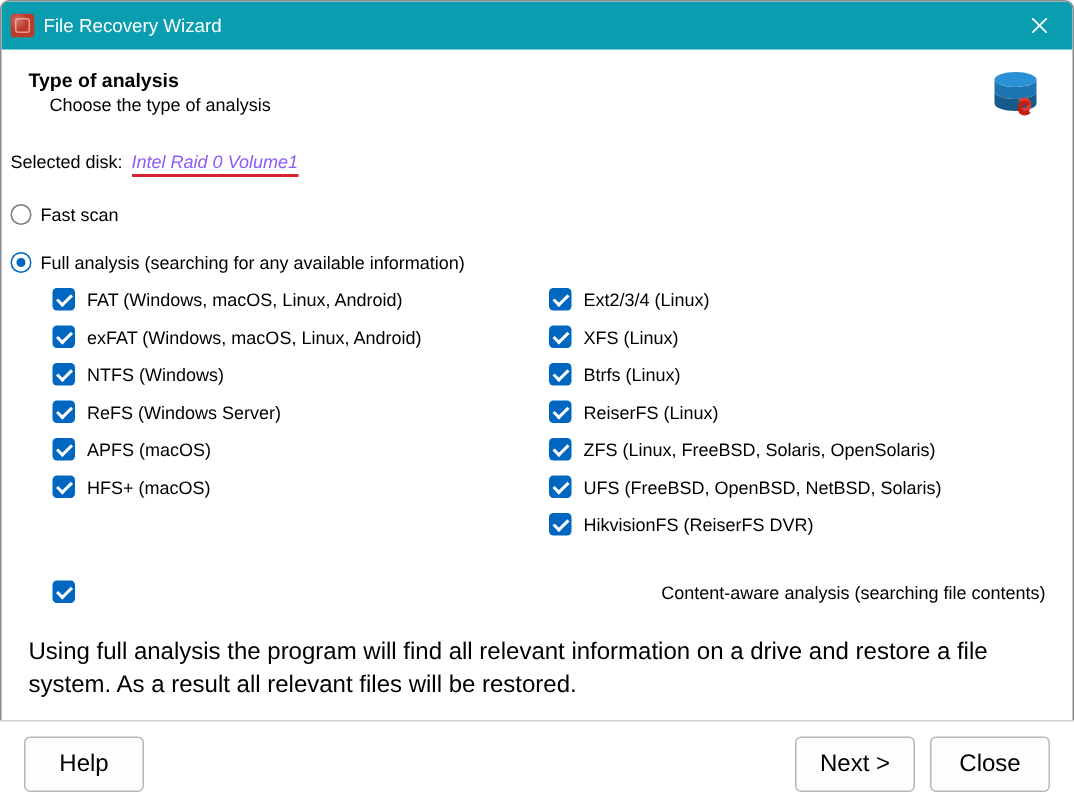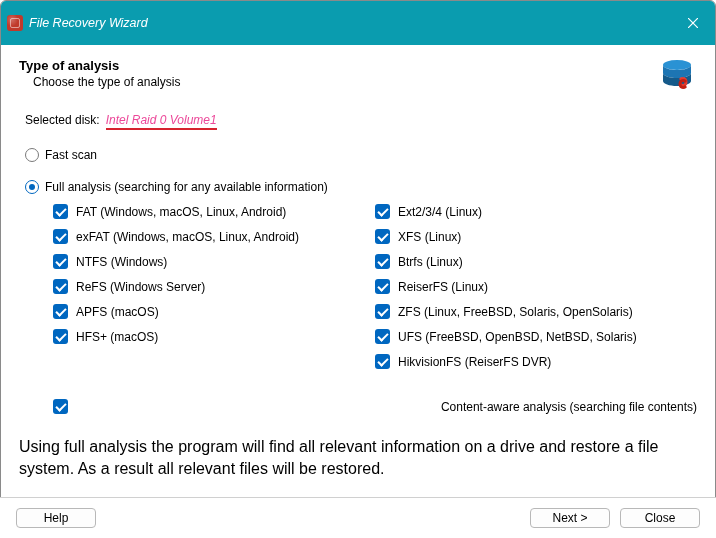--- a/index.html
+++ b/index.html
@@ -9,28 +9,27 @@
     font-size: 12px;
     color: #000;
     background: #fff;
     width: 716px;
     height: 538px;
     overflow: hidden;
     border: 1px solid #8a8a8a;
     border-radius: 6px;
   }
   .titlebar {
-    height: 44px;
+    height: 32px;
     background: #0a9caf;
     display: flex;
     align-items: center;
     padding: 0 0 0 6px;
     color: #fff;
     justify-content: space-between;
-    font-style: italic;
   }
   .titlebar-left { display: flex; align-items: center; gap: 6px; }
   .app-icon {
     width: 16px; height: 16px;
     background: radial-gradient(circle at 30% 30%, #fff4 0%, #fff0 40%), #c0392b;
     border-radius: 3px;
     position: relative;
   }
   .app-icon::after {
     content: ""; position: absolute; inset: 3px;
@@ -46,26 +45,26 @@
   .header-strip {
     display: flex; justify-content: space-between; align-items: center;
     padding: 8px 18px 4px 18px;
   }
   .header-text h1 { font-size: 13px; font-weight: 700; margin: 0 0 2px 0; }
   .header-text .sub { font-size: 12px; margin-left: 14px; }
 
   .wizard-icon { width: 40px; height: 40px; position: relative; }
 
   .content {
-    padding: 10px 18px 0 24px;
+    padding: 10px 18px 0 6px;
   }
 
   .selected-row { display: flex; align-items: baseline; gap: 6px; margin-bottom: 18px; margin-top: 6px; }
   .disk-name {
-    color: #ec4899;
+    color: #8b5cf6;
     border-bottom: 2px solid #d6232f;
     padding-bottom: 1px;
     font-style: italic;
   }
 
   .radio-row, .check-row {
     display: flex; align-items: center; gap: 6px;
     margin: 4px 0;
   }
   .radio-row { margin-bottom: 18px; }
@@ -126,25 +125,25 @@
     bottom: 0; left: 0; right: 0;
     border-top: 1px solid #d0d0d0;
     padding: 10px 16px;
     display: flex;
     justify-content: space-between;
     background: #fff;
   }
   .button-bar .right { display: flex; gap: 10px; }
   .btn {
     min-width: 80px;
-    height: 20px;
+    height: 37px;
     border: 1px solid #b8b8b8;
     border-radius: 4px;
     background: #fdfdfd;
-    font-size: 12px;
+    font-size: 16px;
     cursor: pointer;
     padding: 0 14px;
   }
 
   label { cursor: pointer; }
 </style>
 </head>
 <body>
 
 <div class="titlebar">

